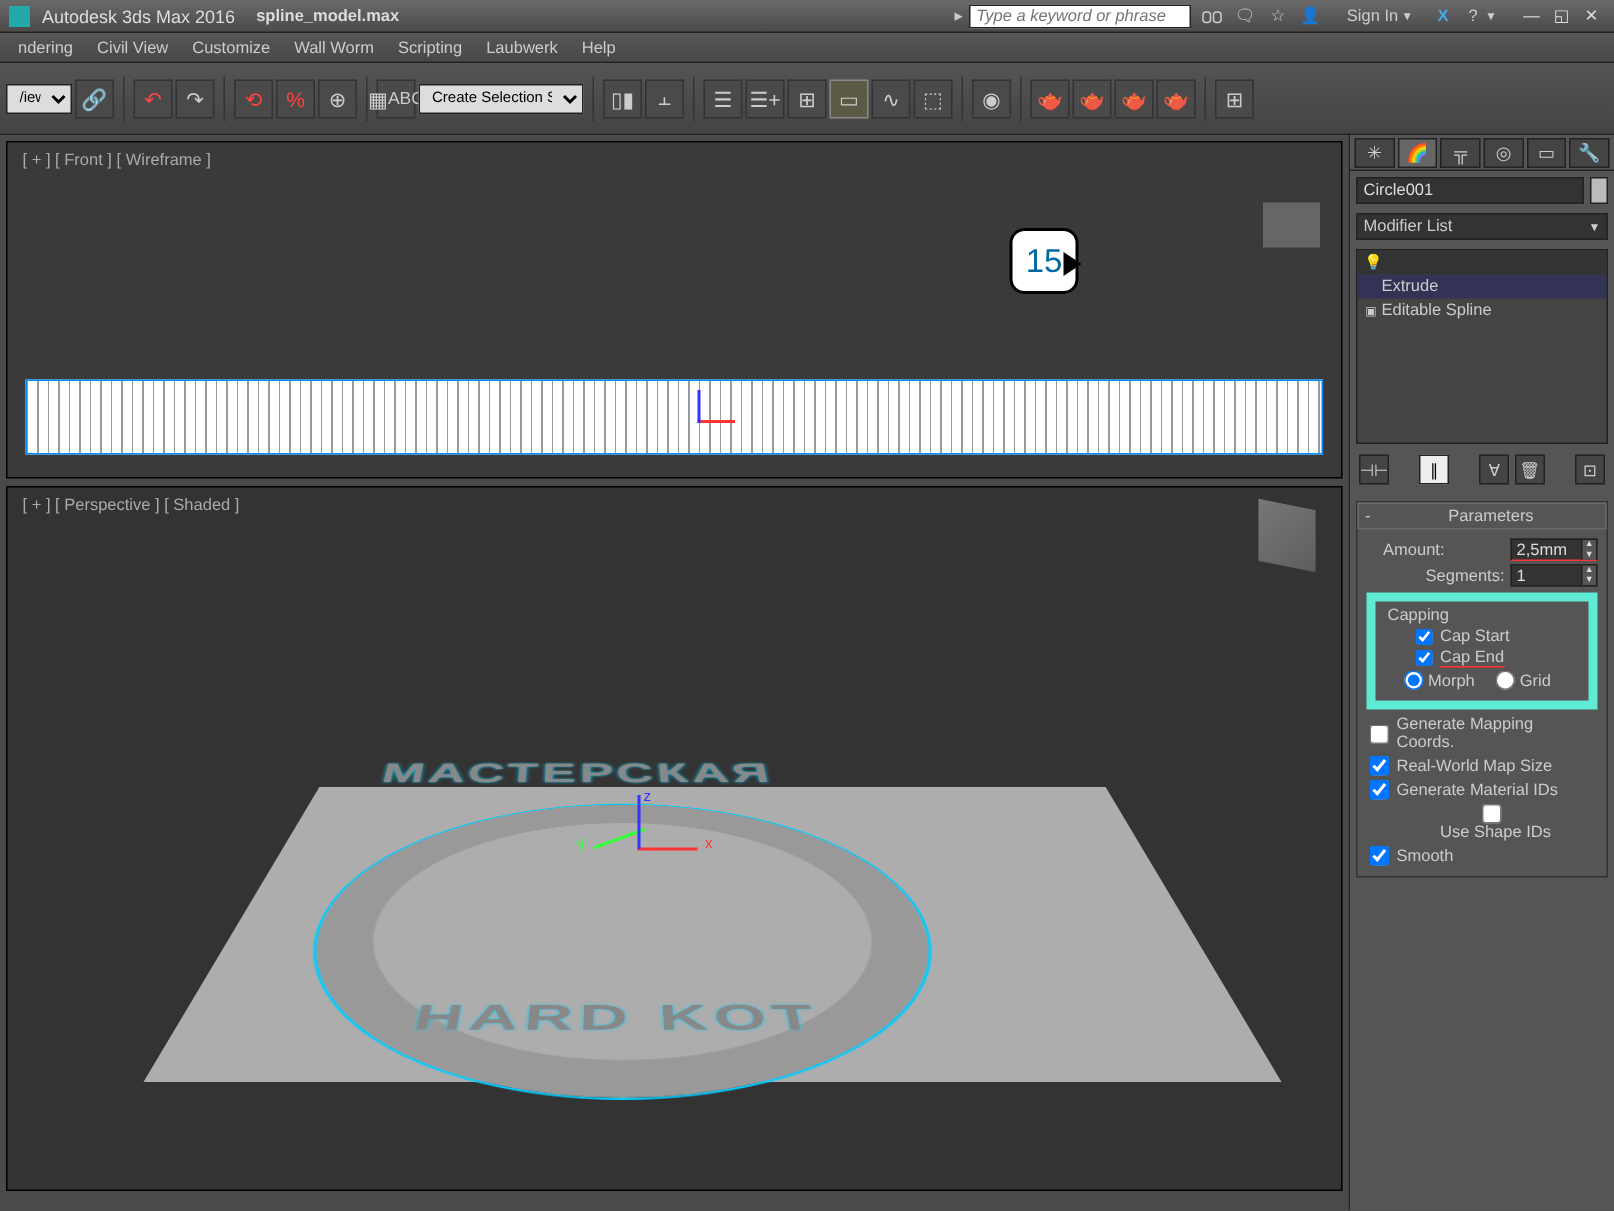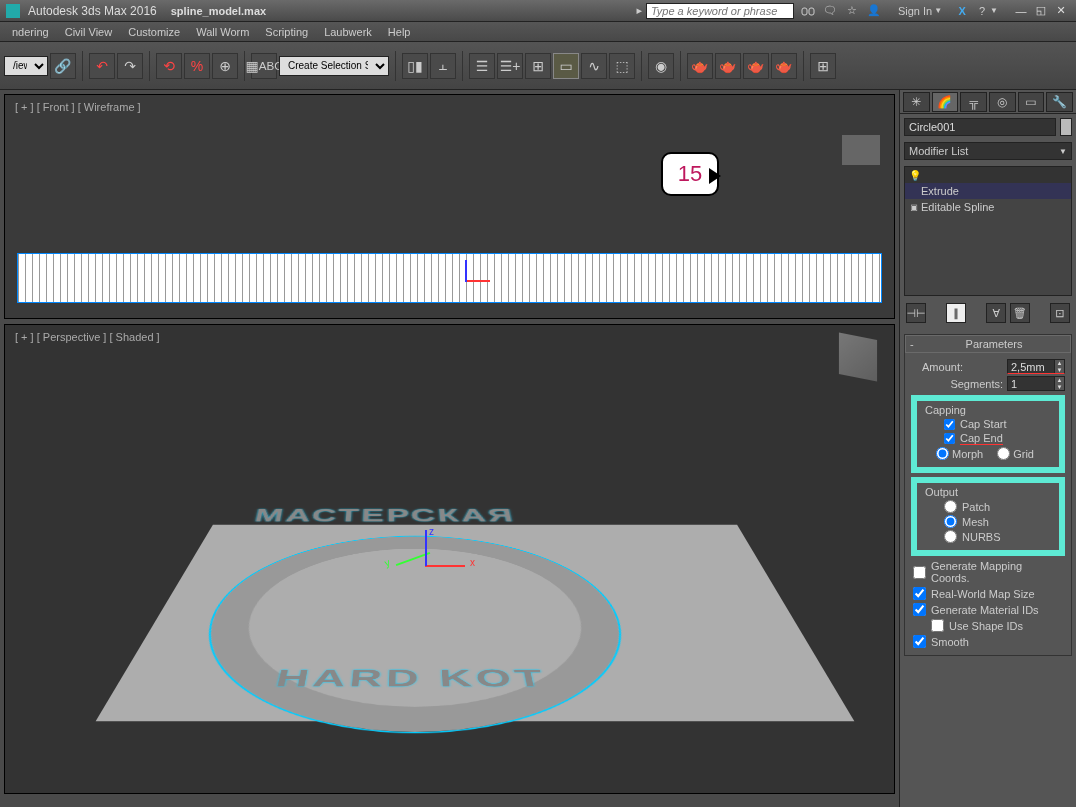--- a/index.html
+++ b/index.html
@@ -53,21 +53,21 @@
 .vp-bot .view-cube { position: absolute; top: 10px; right: 14px; width: 44px; height: 44px; background: linear-gradient(135deg,#bbb,#888); opacity: 0.5; transform: rotateX(20deg) rotateY(30deg); }
 .vp-bot .axis-gizmo { position: absolute; left: 390px; top: 205px; width: 60px; height: 60px; }
 .axis-gizmo .ax-x { position: absolute; left: 30px; top: 35px; width: 40px; height: 2px; background: #f33; }
 .axis-gizmo .ax-x::after { content:'x'; position:absolute; right:-10px; top:-8px; color:#f33; font-size:10px; }
 .axis-gizmo .ax-y { position: absolute; left: 0px; top: 28px; width: 36px; height: 2px; background: #3f3; transform: rotate(-20deg); }
 .axis-gizmo .ax-y::after { content:'y'; position:absolute; left:-10px; top:-10px; color:#3f3; font-size:10px; }
 .axis-gizmo .ax-z { position: absolute; left: 30px; top: 0; width: 2px; height: 36px; background: #33f; }
 .axis-gizmo .ax-z::after { content:'z'; position:absolute; left:4px; top:-4px; color:#33f; font-size:10px; }
 
 
-.callout-15 { position: absolute; top: 62px; right: 180px; width: 58px; height: 44px; background: #fff; border: 2px solid #000; border-radius: 10px; display: flex; align-items: center; justify-content: center; font-size: 22px; font-weight: normal; color: #be185d; z-index: 10; }
+.callout-15 { position: absolute; top: 62px; right: 180px; width: 46px; height: 44px; background: #fff; border: 2px solid #000; border-radius: 10px; display: flex; align-items: center; justify-content: center; font-size: 22px; font-weight: normal; color: #0369a1; z-index: 10; }
 .callout-15::after { content:''; position:absolute; right:-12px; top:14px; border:8px solid transparent; border-left:12px solid #000; }
 
 
 .tab-strip { height: 24px; display: flex; border-bottom: 1px solid #222; background:#555; padding:2px 3px; gap:2px; }
 .tab-strip .ptab { flex:1; height: 20px; background: #444; border: 1px solid #222; display:flex; align-items:center; justify-content:center; font-size:12px; }
 .tab-strip .ptab.active { background: #666; }
 
 .obj-name { margin: 4px; display: flex; gap: 4px; }
 .obj-name input { flex:1; height: 18px; background: #333; border: 1px solid #222; color: #ddd; padding: 0 4px; font-size:11px; }
 .obj-name .color-sw { width: 18px; height: 18px; background: #bbb; border: 1px solid #222; }
@@ -103,21 +103,21 @@
 .fieldset-label { font-size:11px; margin-top:-10px; background:#555; display:inline-block; padding:0 3px; }
 .check-row { display: flex; align-items: center; margin: 2px 0; padding-left:22px; }
 .check-row input[type=checkbox] { margin-right: 5px; width:11px; height:11px; }
 .check-row input[type=radio] { margin-right: 5px; }
 .check-row.redunderline label { border-bottom:1px solid #f33; }
 .radio-row { display:flex; gap:14px; padding-left:14px; margin:2px 0; }
 .radio-row label { display:flex; align-items:center; gap:3px; }
 
 .check-row-plain { display:flex; align-items:center; margin:3px 2px; }
 .check-row-plain input { margin-right:5px; }
-.indent { padding-left:18px; }
+.indent { padding-left:18px;flex-direction:column; }
 </style>
 </head>
 <body>
 
 <div class="titlebar">
   <div class="app-icon"></div>
   <span class="title-text">Autodesk 3ds Max 2016</span>
   <span class="title-file">spline_model.max</span>
   <div class="spacer"></div>
   <span style="margin-right:4px;">▸</span>
@@ -305,35 +305,20 @@
                 <input type="radio" name="cap" checked="" style="">
                 <span>Morph</span>
               </label>
             <label>
                 <input type="radio" name="cap" style="">
                 <span>Grid</span>
               </label>
           </div>
         </div>
 
-        <div class="fieldset">
-          <span class="fieldset-label">Output</span>
-          <div class="check-row">
-              <input type="radio" name="out" style="">
-              <label>Patch</label>
-            </div>
-          <div class="check-row">
-              <input type="radio" name="out" checked="" style="">
-              <label>Mesh</label>
-            </div>
-          <div class="check-row">
-              <input type="radio" name="out" style="">
-              <label>NURBS</label>
-            </div>
-        </div>
 
         <div class="check-row-plain">
             <input type="checkbox" style="">
             <label>Generate Mapping Coords.</label>
           </div>
         <div class="check-row-plain">
             <input type="checkbox" checked="" style="">
             <label>Real-World Map Size</label>
           </div>
         <div class="check-row-plain">

